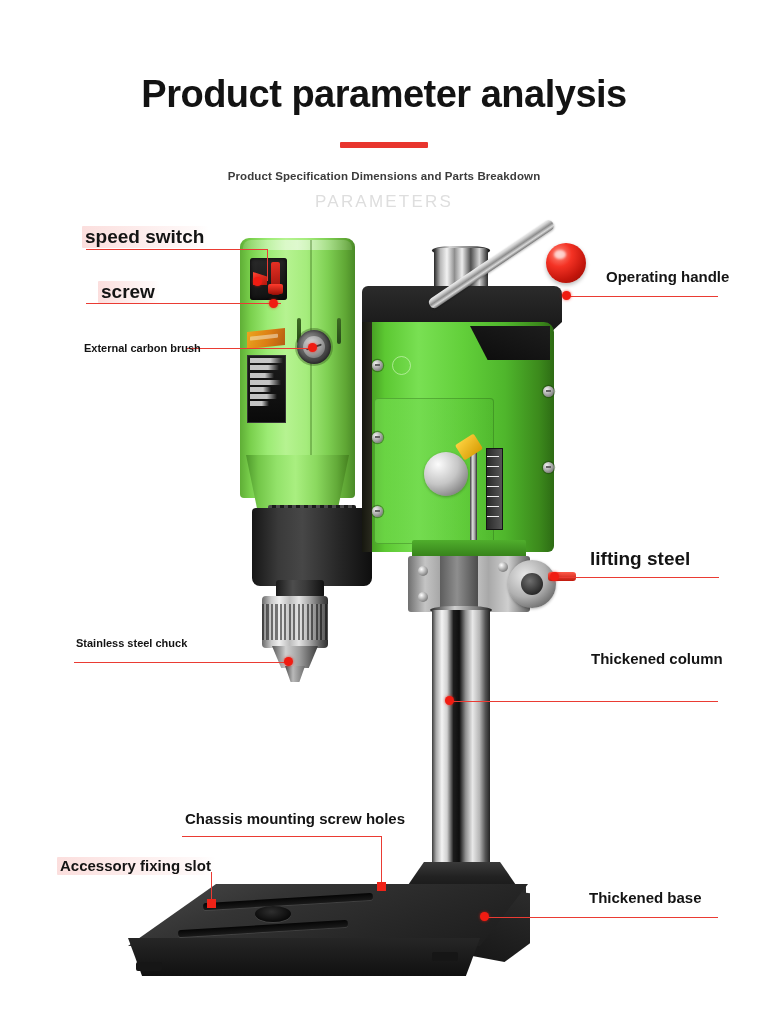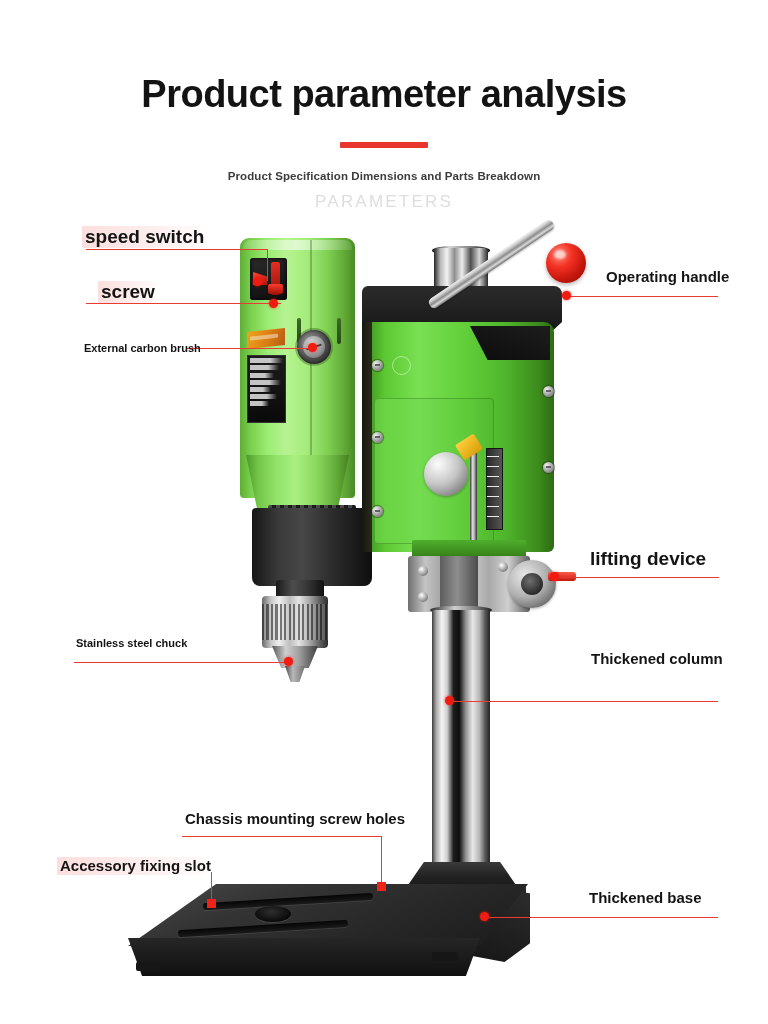--- a/index.html
+++ b/index.html
@@ -487,19 +487,19 @@
   <div class="lbl lbl-sm" style="left:84px;top:343px;">External carbon brush</div>
 
   <div class="lbl lbl-sm" style="left:76px;top:638px;">Stainless steel chuck</div>
 
   <div class="lbl lbl-mid lbl-hl" style="left:57px;top:857px;">Accessory fixing slot</div>
 
   <div class="lbl lbl-mid" style="left:185px;top:811px;">Chassis mounting screw holes</div>
 
   <div class="lbl lbl-mid" style="left:606px;top:269px;">Operating handle</div>
 
-  <div class="lbl lbl-big" style="left:590px;top:549px;">lifting device</div>
+  <div class="lbl lbl-big" style="left:590px;top:549px;">lifting steel</div>
 
   <div class="lbl lbl-mid" style="left:591px;top:651px;">Thickened column</div>
 
   <div class="lbl lbl-mid" style="left:589px;top:890px;">Thickened base</div>
 
 </div>
 
 </body></html>

